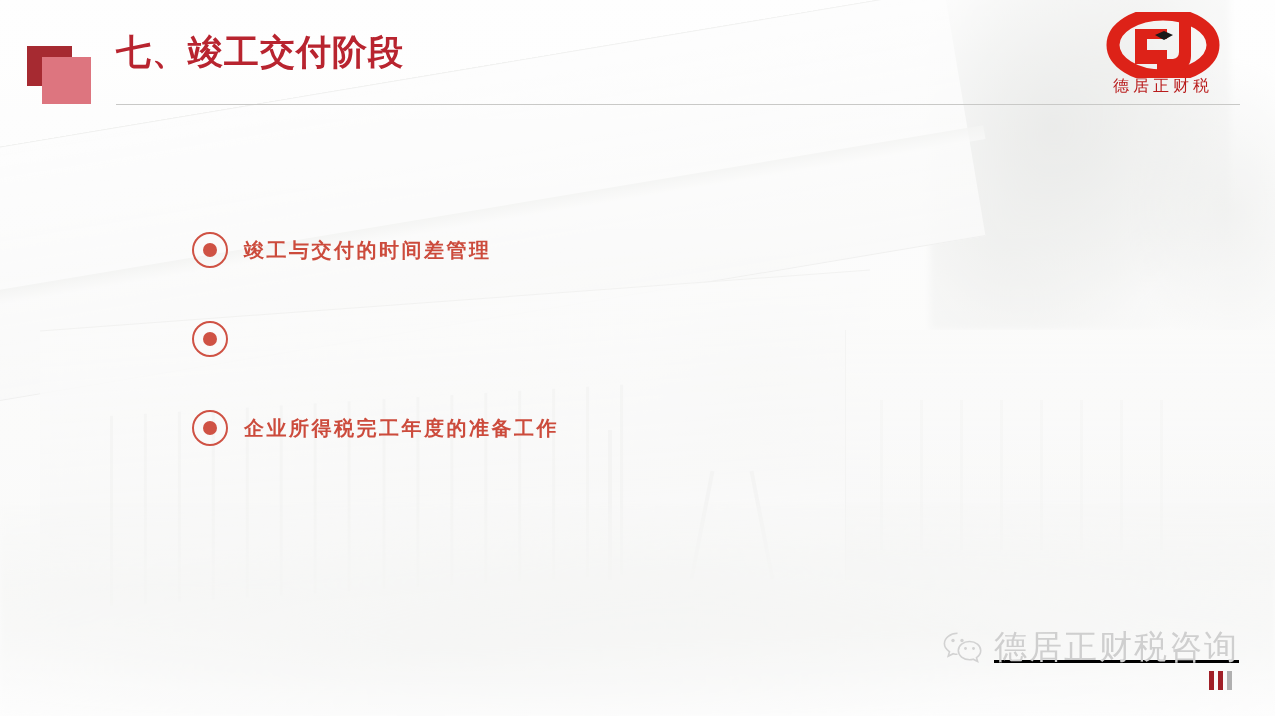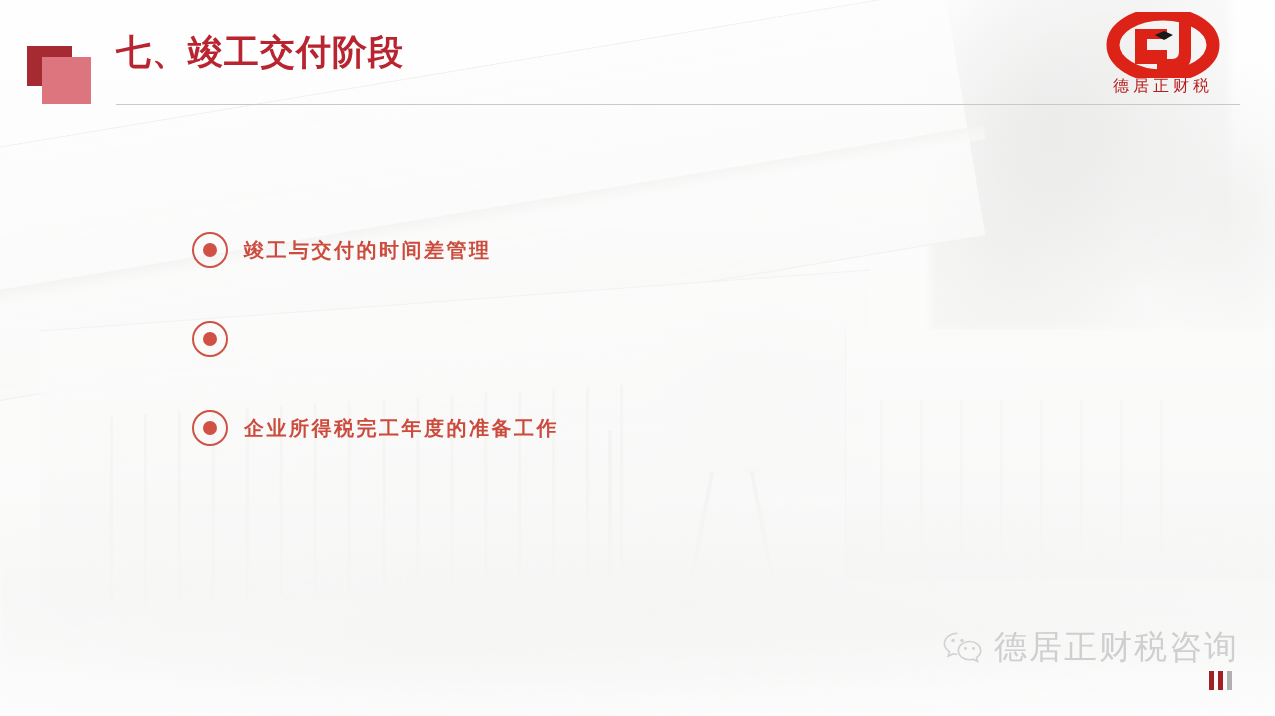--- a/index.html
+++ b/index.html
@@ -225,20 +225,21 @@
     white-space: nowrap;
   }
 
   
   .footer-wechat {
     position: absolute;
     right: 36px; bottom: 46px;
     display: flex;
     align-items: center;
     gap: 10px;
+    text-decoration: underline;
   }
   .wechat-icon { width: 42px; height: 34px; display: block; }
   .footer-name {
     font-size: 33px;
     color: #cfcfcf;
     letter-spacing: 2px;
     font-family: "DejaVu Sans", "Liberation Sans", sans-serif;
     white-space: nowrap;
   }
   .footer-bars {

